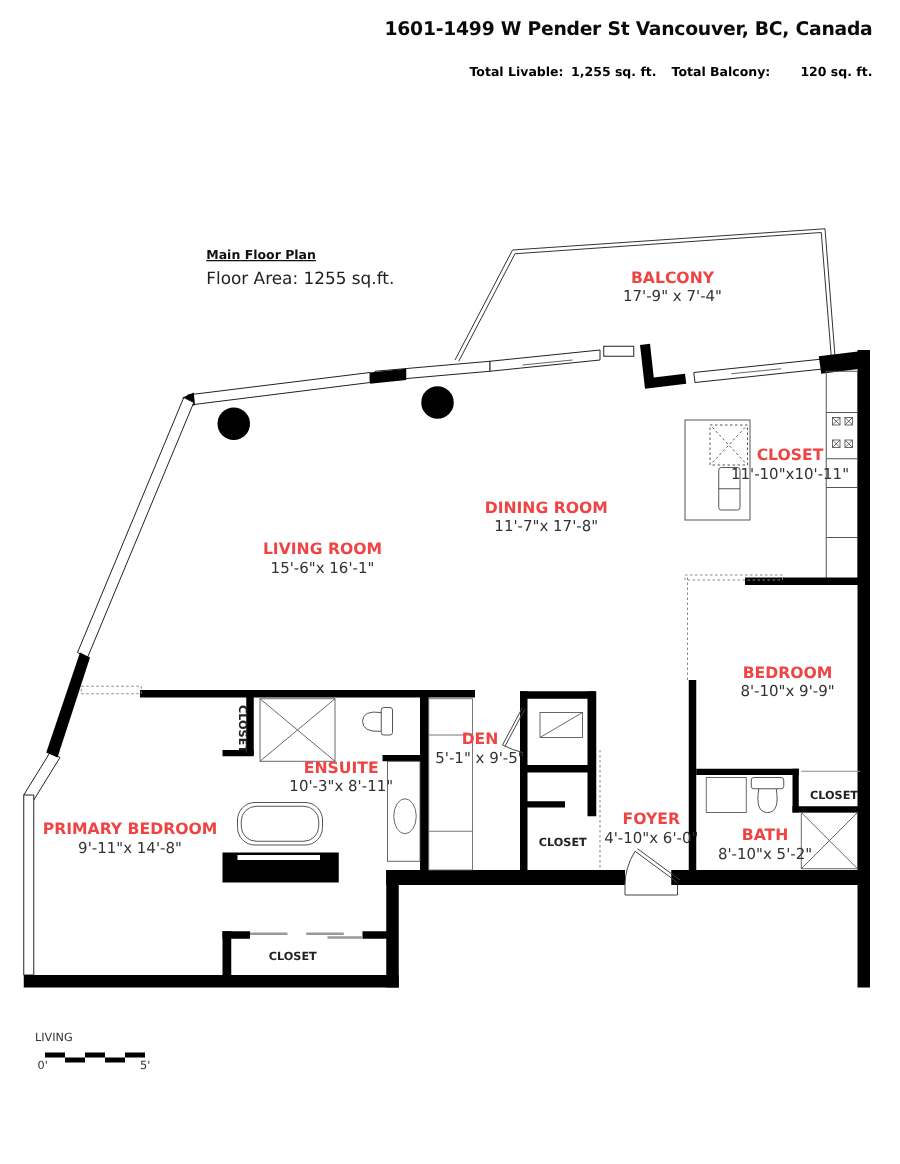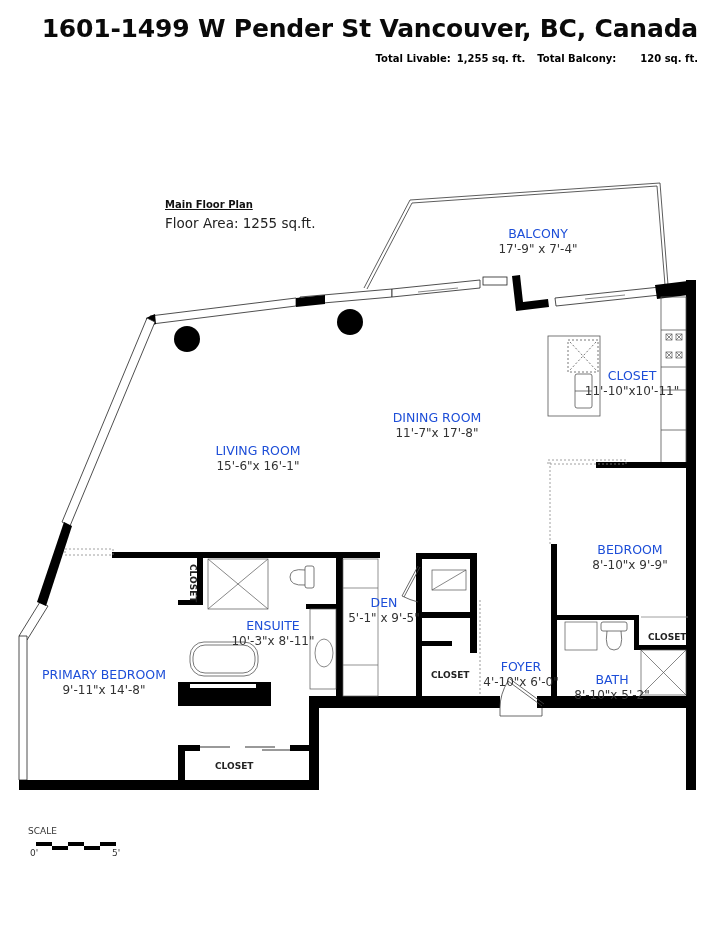--- a/index.html
+++ b/index.html
@@ -1,30 +1,30 @@
 <!DOCTYPE html>
 <html><head>
 <meta charset="utf-8">
 <style>
   html, body { margin: 0; padding: 0; background: #ffffff; }
   body { width: 720px; height: 931px; position: relative; overflow: hidden; font-family: "DejaVu Sans", sans-serif; color: #111; }
   .abs { position: absolute; }
-  .title { left: 0; right: 22px; top: 14px; text-align: right; font-weight: bold; font-size: 25px; letter-spacing: -0.2px; color: #0a0a0a; }
+  .title { left: 0; right: 22px; top: 14px; text-align: right; font-weight: bold; font-size: 15px; letter-spacing: -0.2px; color: #0a0a0a; }
   .stats { right: 22px; top: 53px; font-size: 10px; color: #222; }
   .stats table { border-collapse: collapse; }
   .stats td { padding: 0 0 3px 0; white-space: nowrap; }
   .stats td.lbl { padding-right: 6px; }
   .stats td.val { padding-right: 12px; text-align: right; }
   .stats td.val2 { text-align: right; padding-left: 18px; }
   .stats tr.bold td { font-weight: bold; color: #000; text-align: center; }
   .legend { left: 165px; top: 196px; font-size: 13.5px; line-height: 18px; color: #222; }
   .legend .lg-title { font-weight: bold; text-decoration: underline; font-size: 10px; color: #111; }
   svg.plan { position: absolute; left: 0; top: 0; }
   .room { position: absolute; text-align: center; transform: translateX(-50%); white-space: nowrap; }
-  .room .nm { font-weight: normal; font-size: 12.5px; color: #1d4ed8; margin-top: 12px; }
+  .room .nm { font-weight: bold; font-size: 12.5px; color: #ef4444; }
   .room .dim { font-size: 12px; color: #333; margin-top: 1px; }
   .small-lbl { position: absolute; font-weight: bold; font-size: 9px; color: #222; white-space: nowrap; }
   .scale { left: 28px; top: 826px; font-size: 9px; color: #333; }
   .scale .s0 { position: absolute; left: 2px; top: 22px; }
   .scale .s5 { position: absolute; left: 84px; top: 22px; }
 </style>
 </head>
 <body>
 
 <div class="abs title">1601-1499 W Pender St Vancouver, BC, Canada</div>
@@ -277,16 +277,16 @@
   <div class="nm">PRIMARY BEDROOM</div>
   <div class="dim">9'-11"x 14'-8"</div>
 </div>
 
 <div class="small-lbl" style="left:183px; top:564px; transform: rotate(90deg); transform-origin: 0 0; left:198px;">CLOSET</div>
 <div class="small-lbl" style="left:431px; top:670px;">CLOSET</div>
 <div class="small-lbl" style="left:648px; top:632px;">CLOSET</div>
 <div class="small-lbl" style="left:215px; top:761px;">CLOSET</div>
 
 <div class="abs scale">
-  <div>SCALE</div>
+  <div>LIVING</div>
   <div class="s0">0'</div>
   <div class="s5">5'</div>
 </div>
 
 </body></html>

